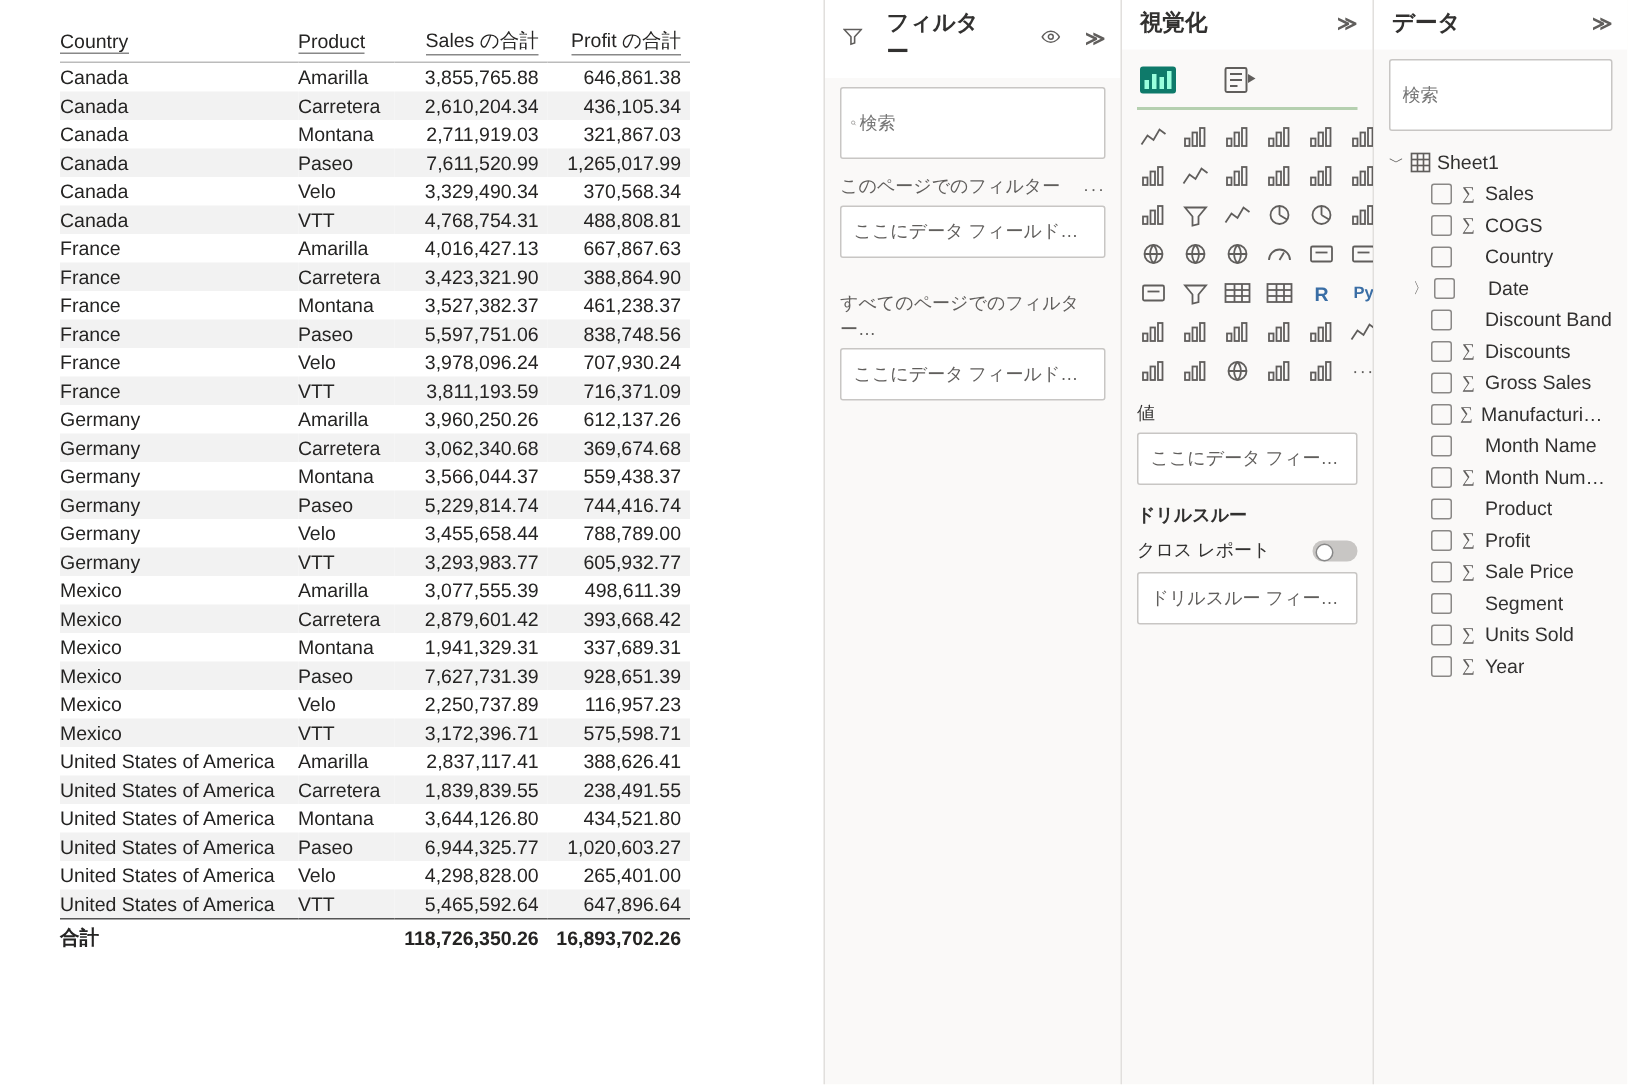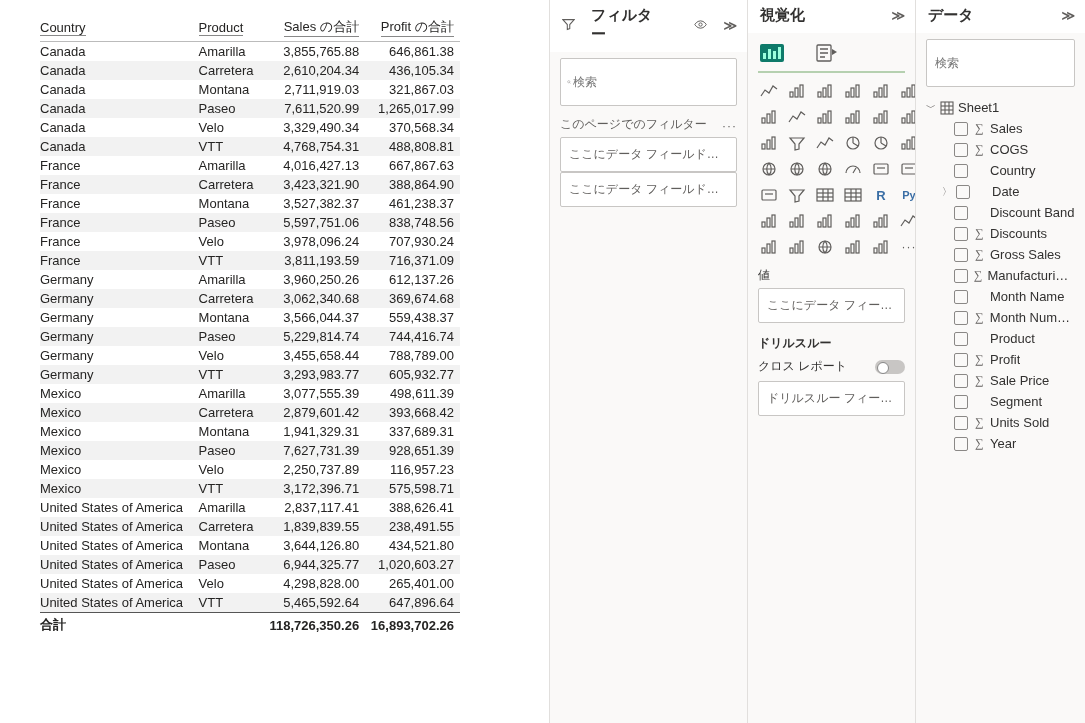--- a/index.html
+++ b/index.html
@@ -388,20 +388,23 @@
           </svg>
       </span>
       <input placeholder="検索" style="">
     </div>
     <div class="section-label">
       <span>このページでのフィルター</span>
       <span style="letter-spacing:1px;color:#605e5c;cursor:pointer;">···</span>
     </div>
     <div class="drop-well">ここにデータ フィールド…</div>
 
+    <div class="section-label" style="margin-top:22px;">
+      <span>すべてのページでのフィルター…</span>
+    </div>
     <div class="drop-well">ここにデータ フィールド…</div>
   </div>
 </div>
 
 <div id="pane-viz" class="pane">
   <div class="pane-header">
     <span>視覚化</span>
     <span class="hspacer"></span>
     <span class="collapse-arrows">≫</span>
   </div>

